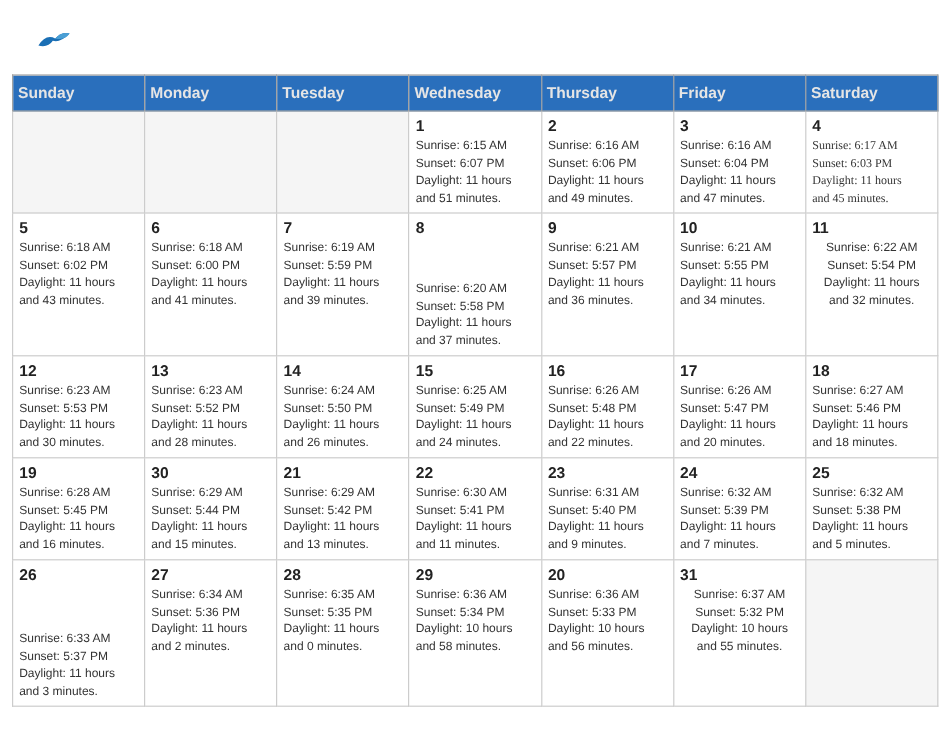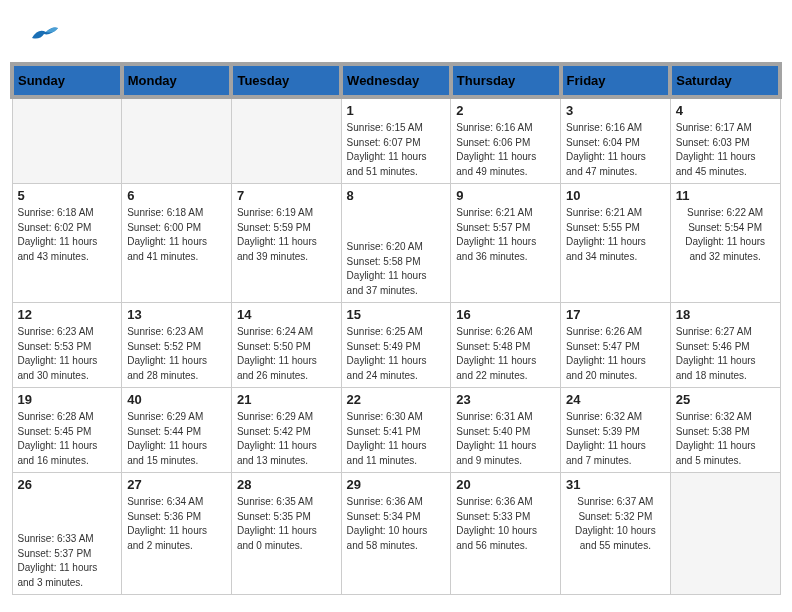--- a/index.html
+++ b/index.html
@@ -47,26 +47,26 @@
       border-collapse: collapse;
       padding: 0 10px;
       margin: 0 auto;
       table-layout: fixed;
     }
     .calendar-wrap {
       padding: 0 10px 10px 10px;
     }
     .calendar th {
       background: #2a6fbc;
-      color: #000000;
+      color: #e5e5e5;
       font-size: 13px;
       font-weight: bold;
       padding: 7px 4px;
       text-align: left;
-      border: 4px solid #a3a3a3;
+      border: 1px solid #a3a3a3;
     }
     .calendar td {
       vertical-align: top;
       border: 1px solid #ccc;
       padding: 4px 5px;
       font-size: 10.5px;
       color: #222;
       height: 80px;
       background: #fff;
     }
@@ -141,21 +141,21 @@
           </td>
           <td>
             <div class="day-num">3</div>
             <div class="cell-info" style="white-space: pre-line;">Sunrise: 6:16 AM
 Sunset: 6:04 PM
 Daylight: 11 hours
 and 47 minutes.</div>
           </td>
           <td>
             <div class="day-num">4</div>
-            <div class="cell-info" style="white-space: pre-line;">Sunrise: 6:17 AM
+            <div class="cell-info" style="white-space: pre-line; font-family: Liberation Serif, serif;">Sunrise: 6:17 AM
 Sunset: 6:03 PM
 Daylight: 11 hours
 and 45 minutes.</div>
           </td>
         </tr>
         <tr>
           <td>
             <div class="day-num">5</div>
             <div class="cell-info" style="white-space: pre-line;">Sunrise: 6:18 AM
 Sunset: 6:02 PM
@@ -258,21 +258,21 @@
         </tr>
         <tr>
           <td>
             <div class="day-num">19</div>
             <div class="cell-info" style="white-space: pre-line;">Sunrise: 6:28 AM
 Sunset: 5:45 PM
 Daylight: 11 hours
 and 16 minutes.</div>
           </td>
           <td>
-            <div class="day-num">40</div>
+            <div class="day-num">30</div>
             <div class="cell-info" style="white-space: pre-line;">Sunrise: 6:29 AM
 Sunset: 5:44 PM
 Daylight: 11 hours
 and 15 minutes.</div>
           </td>
           <td>
             <div class="day-num">21</div>
             <div class="cell-info" style="white-space: pre-line;">Sunrise: 6:29 AM
 Sunset: 5:42 PM
 Daylight: 11 hours

